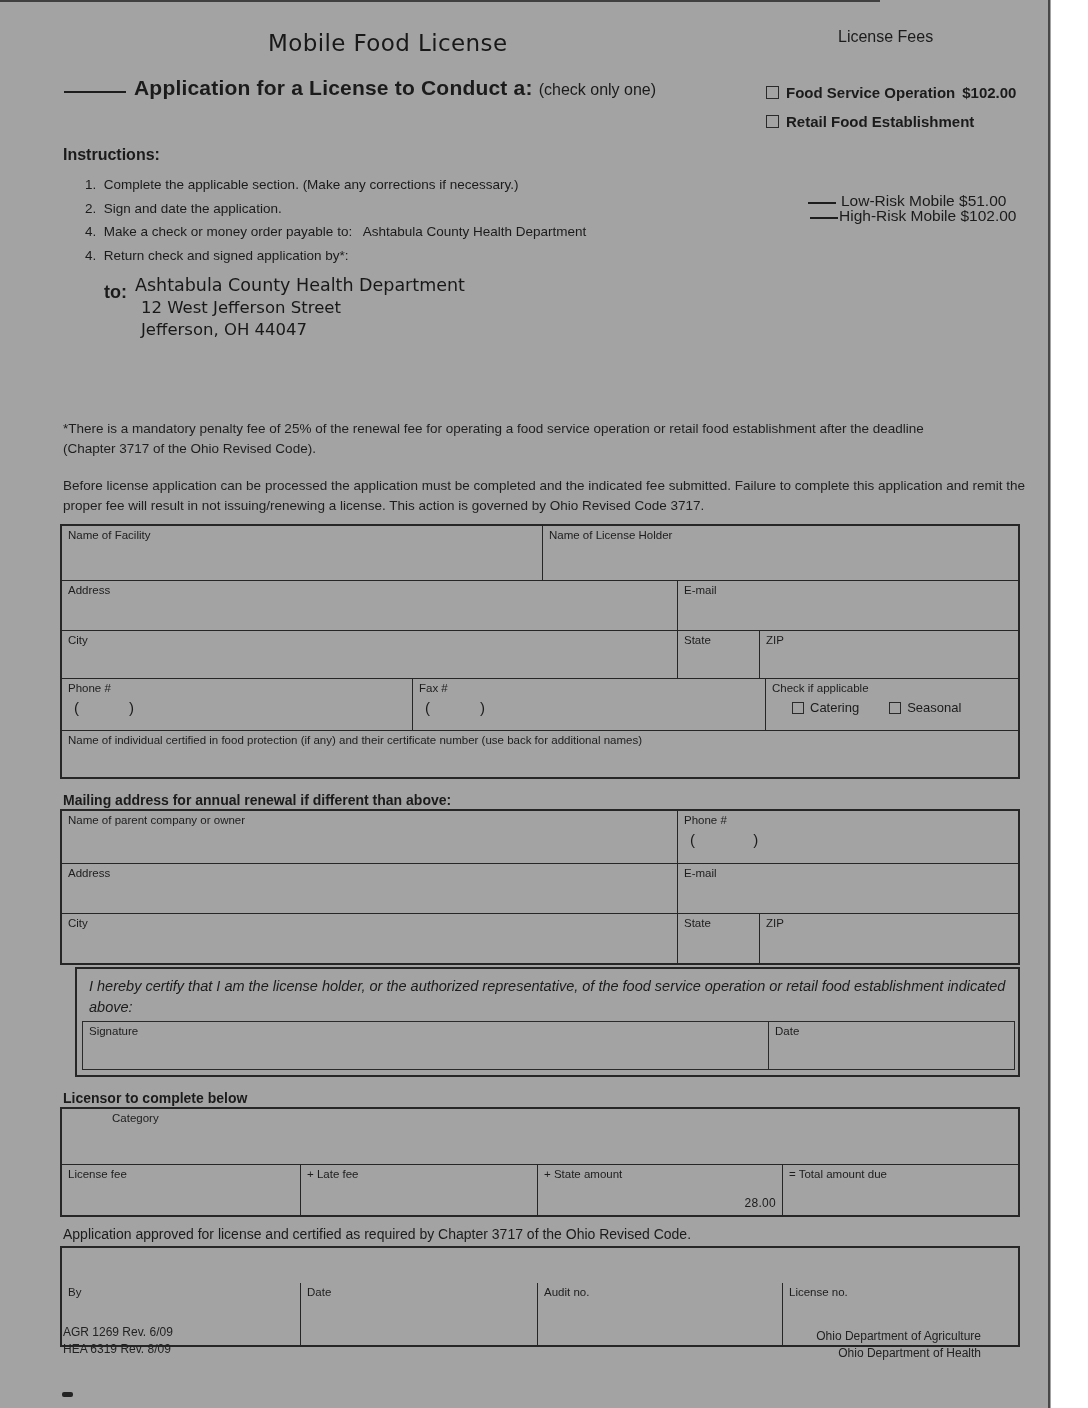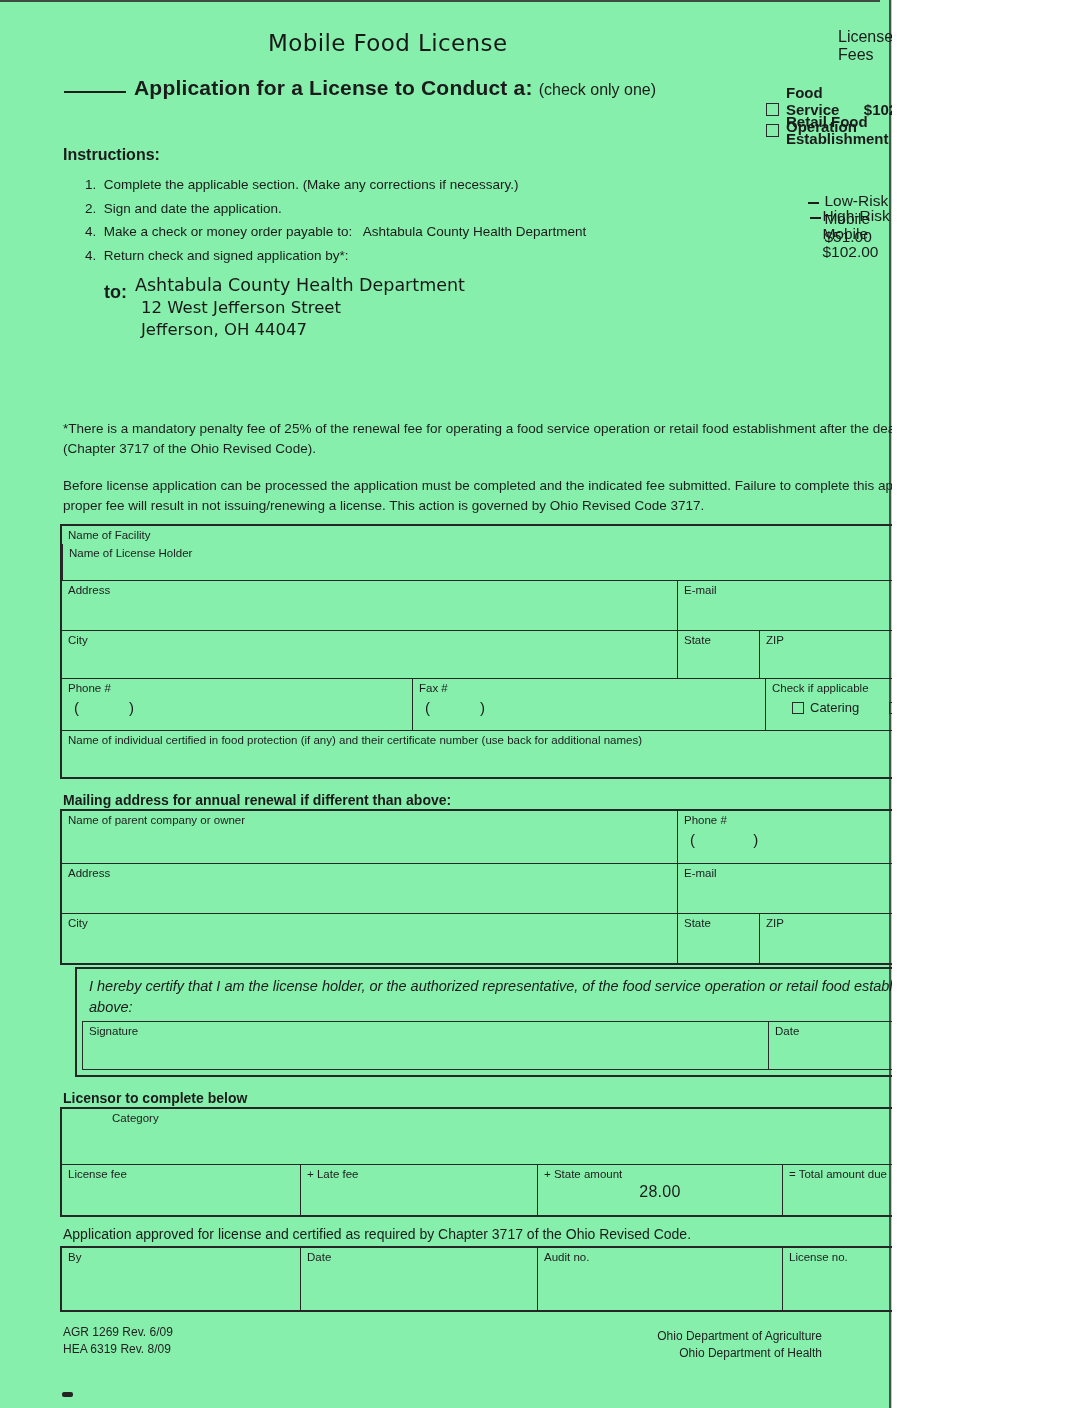--- a/index.html
+++ b/index.html
@@ -1,22 +1,22 @@
 <!DOCTYPE html>
 <html><head>
 <meta charset="utf-8">
 <style>
   * { box-sizing: border-box; margin: 0; padding: 0; }
   html, body { background: #ffffff; }
   body { font-family: "Liberation Sans", sans-serif; color: #1b1b1b; }
   .page {
     position: relative;
-    width: 892px;
+    width: 1051px;
     height: 1408px;
-    background: #86efac;
+    background: #a3a3a3;
     overflow: hidden;
   }
   
   .artifact-top { position:absolute; left:0; top:0; width:880px; height:2px; background:#2f2f2f; opacity:.85; }
   .artifact-right { position:absolute; right:1px; top:0; width:2px; height:1408px; background:#303030; opacity:.8; }
   .artifact-bl { position:absolute; left:62px; top:1392px; width:11px; height:5px; background:#242424; border-radius:2px; }
 
   .title {
     position:absolute; left:268px; top:30px;
     font-family:"DejaVu Sans", sans-serif;
@@ -58,21 +58,21 @@
   .tbl { position:absolute; left:60px; width:960px; border:2px solid #262626; background:transparent; }
   .trow { display:flex; border-top:1.5px solid #262626; }
   .trow:first-child { border-top:none; }
   .tcell { border-left:1.5px solid #262626; padding:3px 6px; overflow:hidden; position:relative; flex:none; }
   .tcell:first-child { border-left:none; }
   .tcell.grow { flex:1 1 auto; }
   .lbl { font-size:11.5px; color:#1d1d1d; display:block; }
   .paren-val { white-space:pre; font-size:15px; margin-top:5px; padding-left:6px; }
 
   .facility-tbl { top:524px; }
-  .f-r1 { height:54px;flex-direction:column; } .f-r2 { height:50px; } .f-r3 { height:48px; }
+  .f-r1 { height:54px; } .f-r2 { height:50px; } .f-r3 { height:48px; }
   .f-r4 { height:52px; } .f-r5 { height:47px; }
   .w480 { width:480px; } .w615 { width:615px; } .w82 { width:82px; }
   .w350 { width:350px; } .w353 { width:353px; }
 
   .cb-row { display:flex; gap:30px; margin-top:6px; padding-left:20px; }
   .cb-item { display:flex; align-items:center; gap:6px; font-size:13px; }
   .cb-item .cb { width:12px; height:12px; }
 
   .section-heading { position:absolute; left:63px; font-size:14px; font-weight:700; }
   .mailing-heading { top:792px; }
@@ -82,25 +82,25 @@
   .certify-box { position:absolute; left:75px; top:967px; width:945px; height:110px; border:2px solid #262626; }
   .certify-text { font-size:14.5px; font-style:italic; font-weight:500; line-height:21px; padding:7px 12px 0 12px; }
   .sig-row { position:absolute; left:5px; right:3px; top:52px; bottom:5px; border:1.5px solid #2a2a2a; display:flex; }
   .sig-cell { width:685px; padding:3px 6px; flex:none; }
   .date-cell { flex:1 1 auto; border-left:1.5px solid #2a2a2a; padding:3px 6px; }
 
   .licensor-heading { top:1090px; }
   .licensor-tbl { top:1107px; }
   .l-r1 { height:55px;padding-left:44px; } .l-r2 { height:51px; }
   .w238 { width:238px; } .w237 { width:237px; } .w245 { width:245px; }
-  .amount-val { text-align:center; font-size:16px; margin-top:3px; letter-spacing:.3px; }
+  .amount-val { text-align:right; font-size:12px; margin-top:16px; letter-spacing:.3px; }
 
   .approval-text { position:absolute; left:63px; top:1226px; font-size:14px; }
   .approval-tbl { top:1246px; }
-  .a-r1 { height:62px; }
+  .a-r1 { height:62px;margin-top:35px; }
 
   .footer-left { position:absolute; left:63px; top:1324px; font-size:12px; line-height:17px; color:#222; }
   .footer-right { position:absolute; right:70px; top:1328px; font-size:12px; line-height:17px; text-align:right; color:#222; }
 </style>
 </head>
 <body>
 
 <div class="page">
 
   <div class="artifact-top"></div>

